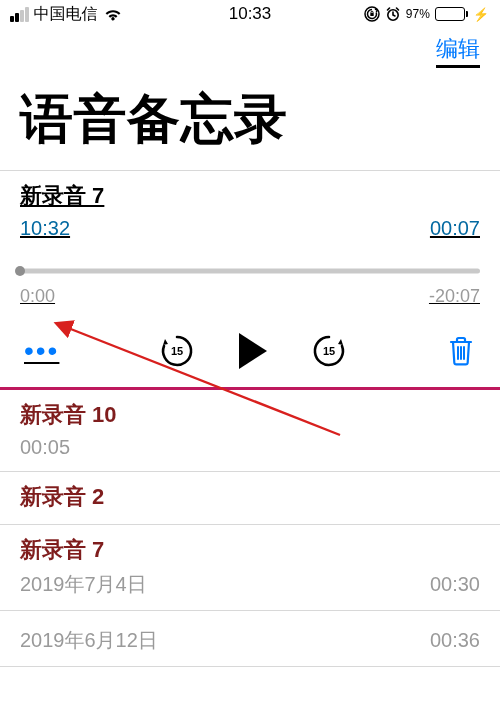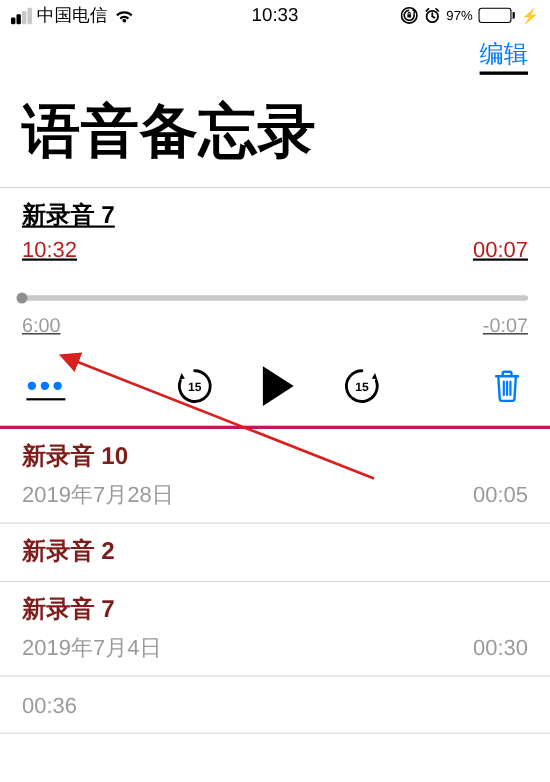--- a/index.html
+++ b/index.html
@@ -73,21 +73,21 @@
   .hr { height: 1px; background: #d8d8d8; margin: 0; }
 
   
   .expanded {
     padding: 10px 20px 18px 20px;
     border-bottom: 3px solid #be185d;
     text-decoration: underline;
   }
   .item-title { font-size: 22px; font-weight: 600; color:#000; }
   .item-sub-row {
-    display: flex; justify-content: space-between; color:#b91c1c; font-size: 20px;
+    display: flex; justify-content: space-between; color:#0369a1; font-size: 20px;
     margin-top: 6px;
   }
 
   .scrubber {
     margin-top: 24px;
     position: relative;
     height: 14px;
   }
   .track {
     position: absolute; top: 50%; left:0; right:0; height: 5px;
@@ -191,22 +191,22 @@
   <div class="item-sub-row">
     <span>10:32</span>
     <span>00:07</span>
   </div>
 
   <div class="scrubber">
     <div class="track"></div>
     <div class="thumb" style="left:0%"></div>
   </div>
   <div class="time-row">
-    <span>6:00</span>
-    <span>-0:07</span>
+    <span>0:00</span>
+    <span>-20:07</span>
   </div>
 
   <div class="controls">
     <div class="ctrl more-dots">•••</div>
     <div class="center-controls">
       <div class="ctrl">
         <svg width="36" height="36" viewBox="0 0 36 36">
           <path d="M18 4a14 14 0 1 1-13 9" fill="none" stroke="#000" stroke-width="2.6" stroke-linecap="round"></path>
           <path d="M9 11 L4 12 L6 6 Z" fill="#000"></path>
           <text x="18" y="22" text-anchor="middle" font-size="11" font-weight="600" fill="#000">15</text>
@@ -230,36 +230,36 @@
         <path d="M12 13v12M15 13v12M18 13v12" stroke="#007aff" stroke-width="2" stroke-linecap="round"></path>
       </svg>
     </div>
   </div>
 </div>
 
 <div id="list">
     <div class="list-item">
       <div class="li-title">新录音 10</div>
       <div class="li-row">
-        <span>2019年7月28日</span>
         <span>00:05</span>
       </div>
     </div>
     <div class="list-item">
       <div class="li-title">新录音 2</div>
     </div>
     <div class="list-item">
       <div class="li-title">新录音 7</div>
       <div class="li-row">
         <span>2019年7月4日</span>
         <span>00:30</span>
       </div>
     </div>
     <div class="list-item">
       <div class="li-row">
+        <span>2019年6月12日</span>
         <span>00:36</span>
       </div>
     </div>
   </div>
 
 <svg class="annotation" width="500" height="711">
   <defs>
     <marker id="arrowhead" markerWidth="8" markerHeight="8" refX="6" refY="4" orient="auto">
       <path d="M0,0 L8,4 L0,8 Z" fill="#d8201e"></path>
     </marker>

